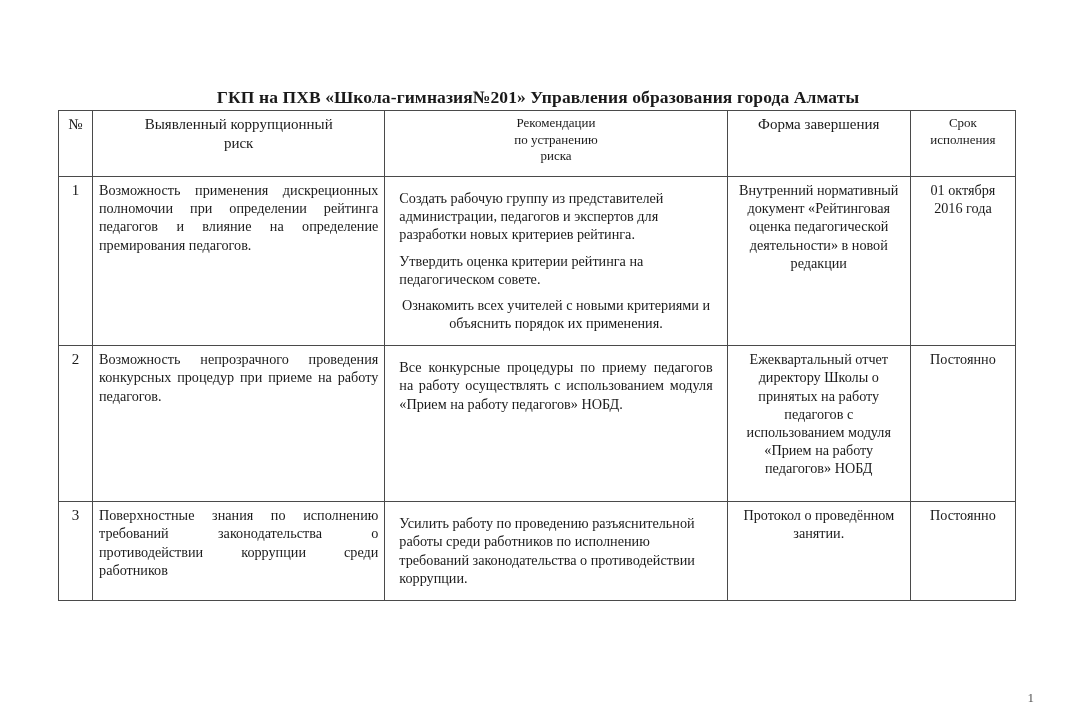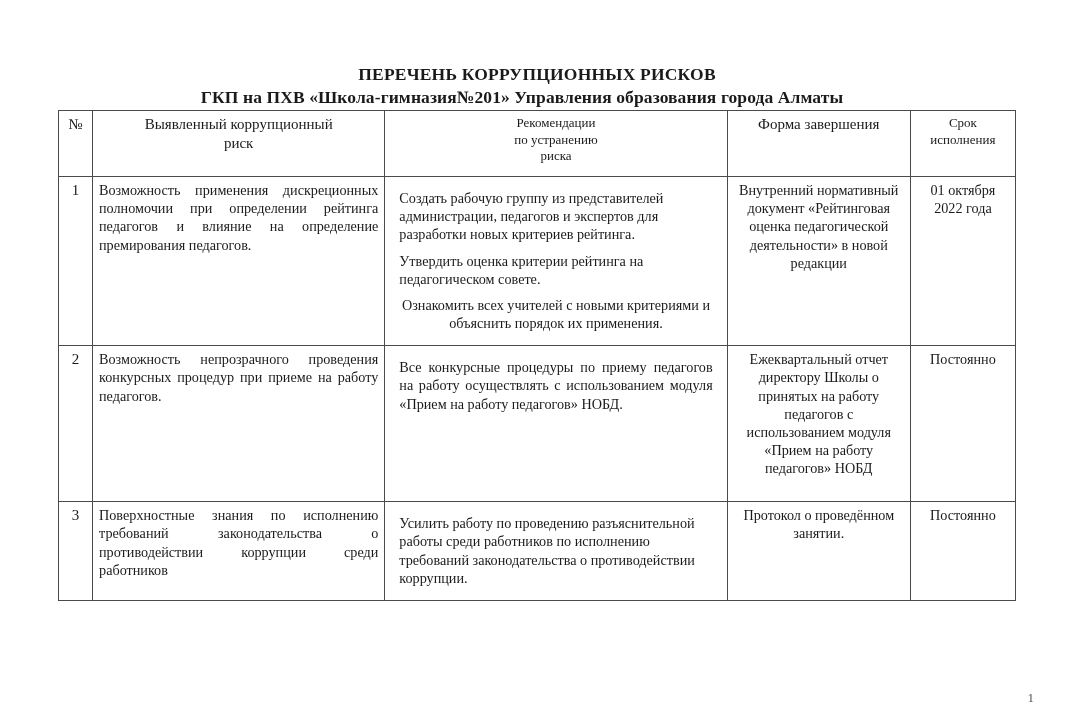--- a/index.html
+++ b/index.html
@@ -29,21 +29,21 @@
     width: 958px;
     text-align: center;
     font-weight: bold;
     font-size: 17.5px;
     letter-spacing: 0.2px;
     line-height: 1.42;
   }
   .doc-subtitle {
     position: absolute;
     top: 85px;
-    left: 24px;
+    left: 40px;
     width: 996px;
     text-align: center;
     font-weight: bold;
     font-size: 17.5px;
     letter-spacing: 0.1px;
     line-height: 1.42;
   }
 
   table.risk-table {
     position: absolute;
@@ -140,21 +140,20 @@
     bottom: 14px;
     font-size: 13px;
     color: #555;
   }
 </style>
 </head>
 <body>
 
 <div class="page">
 
-  <div class="doc-title">ПЕРЕЧЕНЬ КОРРУПЦИОННЫХ РИСКОВ</div>
 
   <div class="doc-subtitle">ГКП на ПХВ «Школа-гимназия№201» Управления образования города Алматы</div>
 
   <table class="risk-table">
     <colgroup>
       <col class="col-num">
       <col class="col-risk">
       <col class="col-rec">
       <col class="col-form">
       <col class="col-term">
@@ -182,21 +181,21 @@
 
       <tr class="row-1">
         <td class="c-num">1</td>
         <td class="c-risk">Возможность применения дискреционных полномочии при определении рейтинга педагогов и влияние на определение премирования педагогов.</td>
         <td class="c-rec">
           <p class="para">Создать рабочую группу из представителей администрации, педагогов и экспертов для разработки новых критериев рейтинга.</p>
           <p class="para">Утвердить оценка критерии рейтинга на педагогическом совете.</p>
           <p class="para center">Ознакомить всех учителей с новыми критериями и объяснить порядок их применения.</p>
         </td>
         <td class="c-form">Внутренний нормативный документ «Рейтинговая оценка педагогической деятельности» в новой редакции</td>
-        <td class="c-term">01 октября 2022 года</td>
+        <td class="c-term">01 октября 2016 года</td>
       </tr>
 
       <tr class="row-2">
         <td class="c-num">2</td>
         <td class="c-risk">Возможность непрозрачного проведения конкурсных процедур при приеме на работу педагогов.</td>
         <td class="c-rec justified">
           <p class="para just">Все конкурсные процедуры по приему педагогов на работу осуществлять с использованием модуля «Прием на работу педагогов» НОБД.</p>
         </td>
         <td class="c-form">Ежеквартальный отчет директору Школы о принятых на работу педагогов с использованием модуля «Прием на работу педагогов» НОБД</td>
         <td class="c-term">Постоянно</td>

